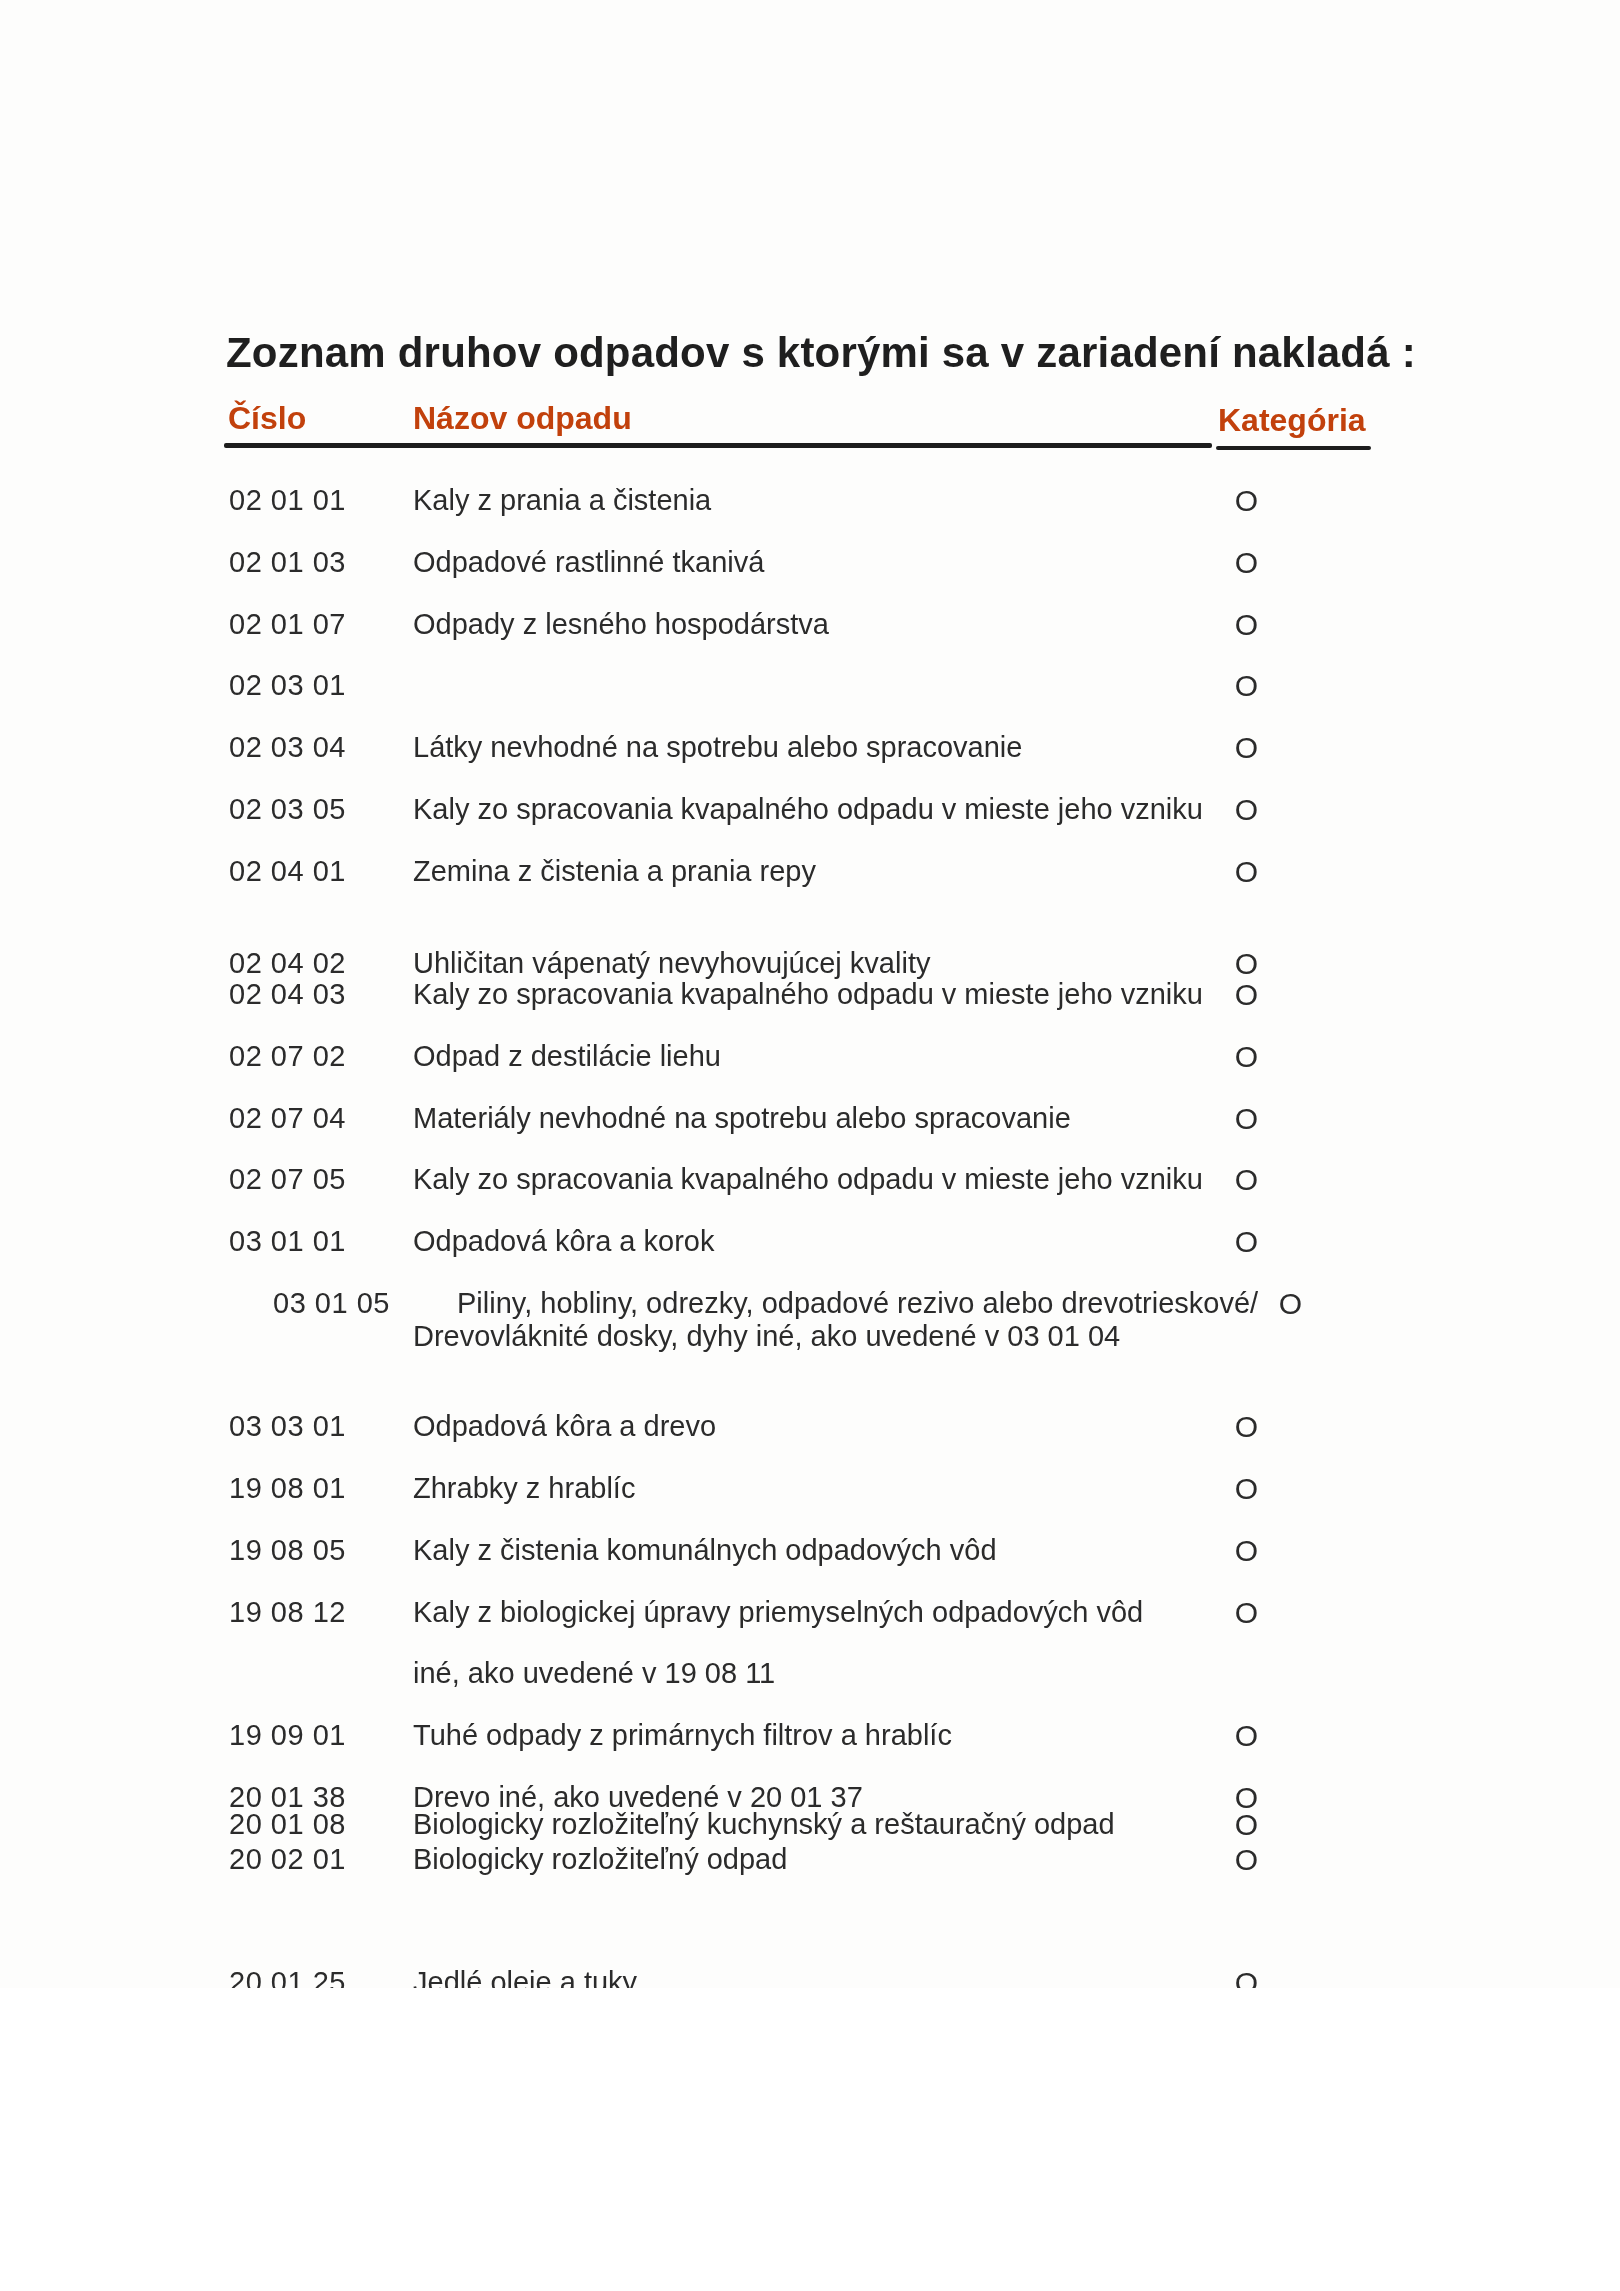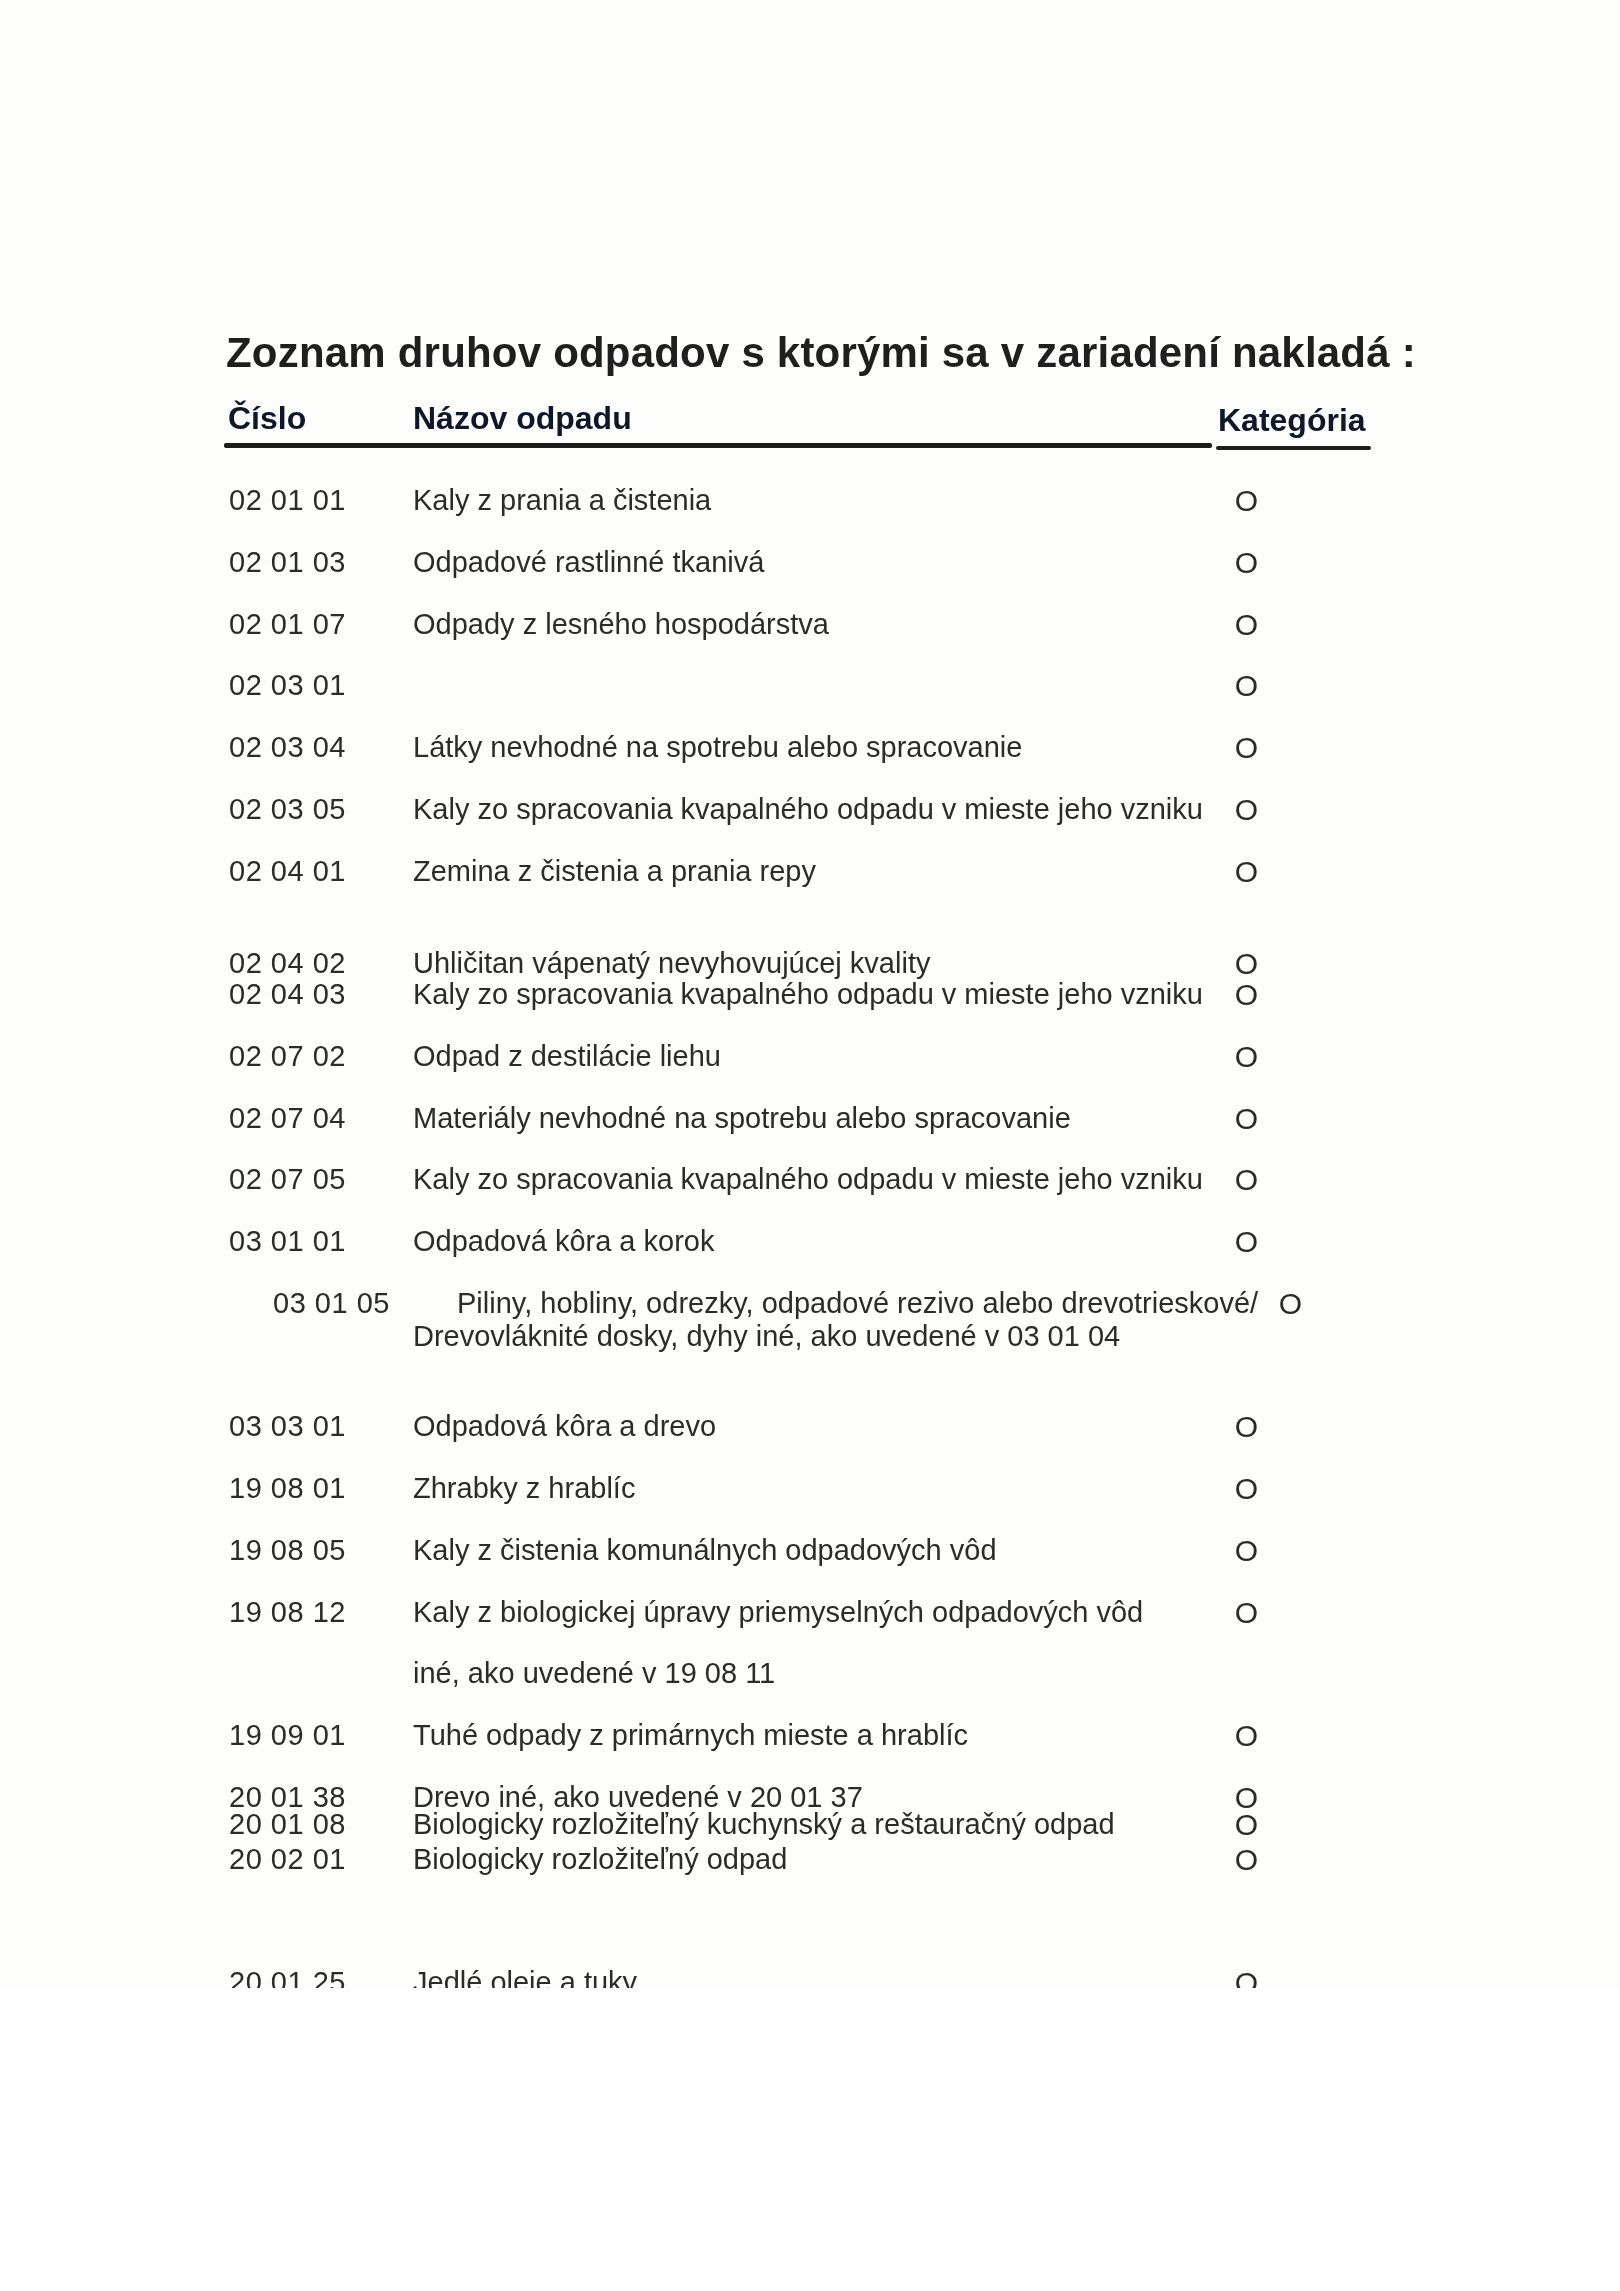--- a/index.html
+++ b/index.html
@@ -25,21 +25,21 @@
     font-weight: 700;
     letter-spacing: 0.2px;
     color: #1f1f1f;
     white-space: nowrap;
   }
   .col-header {
     position: absolute;
     top: 400px;
     font-size: 32px;
     font-weight: 700;
-    color: #0f172a;
+    color: #c2410c;
     white-space: nowrap;
   }
   .h-number   { left: 228px; }
   .h-name     { left: 413px; }
   .h-category { left: 1218px; top: 402px; }
   .rule-main {
     position: absolute;
     left: 224px;
     top: 443px;
     width: 988px;
@@ -205,21 +205,21 @@
       <div class="row" style="top: 1594px;">
         <span class="cell code">19 08 12</span>
         <span class="cell name">Kaly z biologickej úpravy priemyselných odpadových vôd</span>
         <span class="cell cat">O</span>
       </div>
       <div class="row" style="top: 1655px;">
         <span class="cell name">iné, ako uvedené v 19 08 11</span>
       </div>
       <div class="row" style="top: 1717px;">
         <span class="cell code">19 09 01</span>
-        <span class="cell name">Tuhé odpady z primárnych mieste a hrablíc</span>
+        <span class="cell name">Tuhé odpady z primárnych filtrov a hrablíc</span>
         <span class="cell cat">O</span>
       </div>
       <div class="row" style="top: 1779px;">
         <span class="cell code">20 01 38</span>
         <span class="cell name">Drevo iné, ako uvedené v 20 01 37</span>
         <span class="cell cat">O</span>
       </div>
       <div class="row" style="top: 1841px;">
         <span class="cell code">20 02 01</span>
         <span class="cell name">Biologicky rozložiteľný odpad</span>

